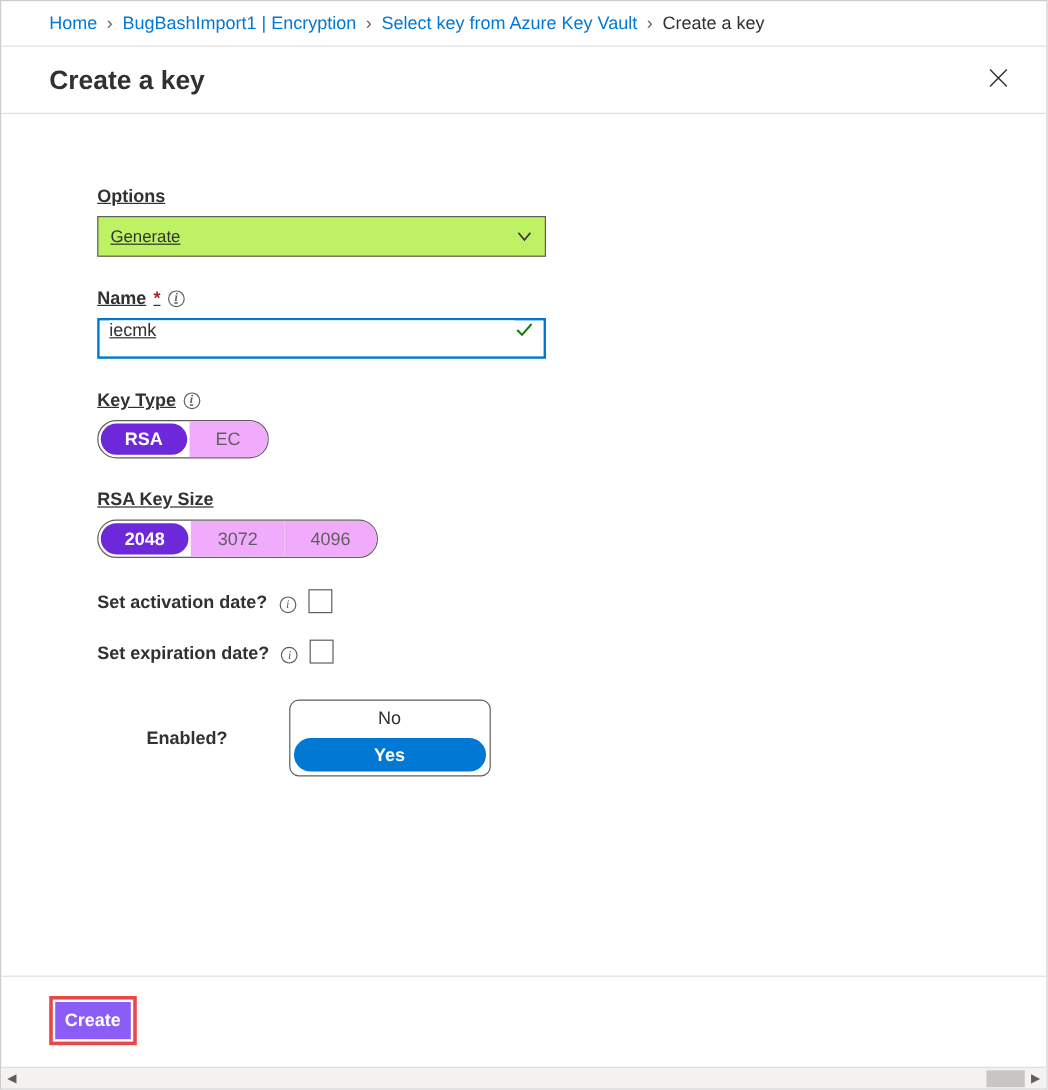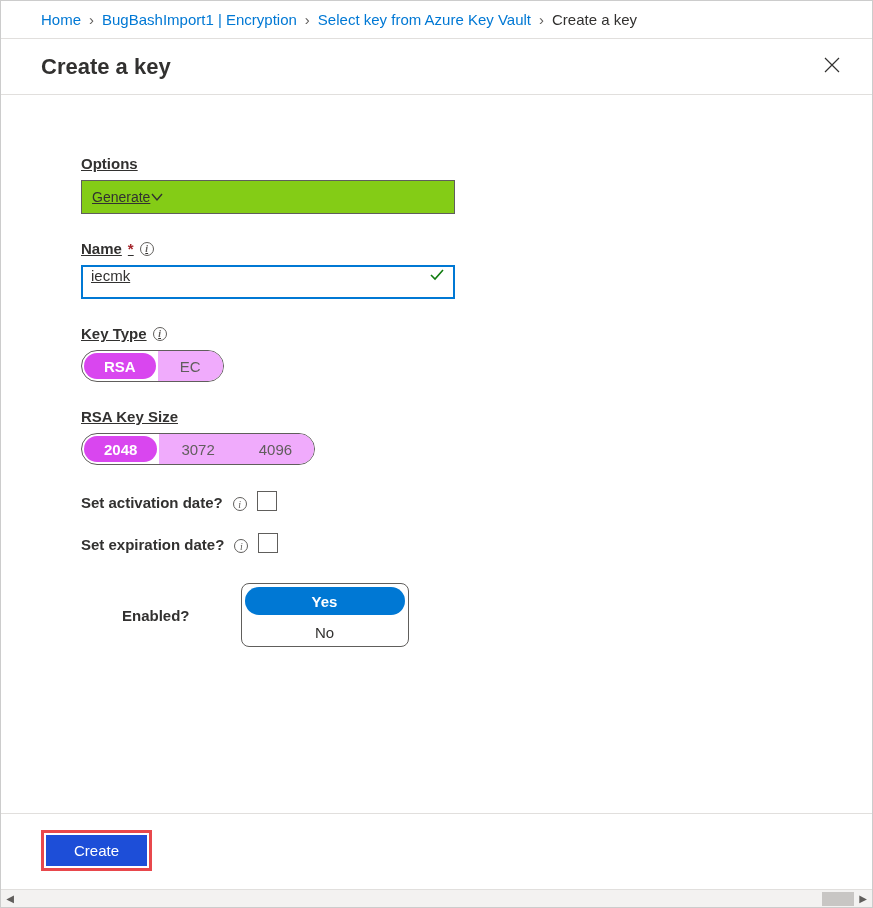--- a/index.html
+++ b/index.html
@@ -70,23 +70,24 @@
       cursor: default;
     }
 
     
     .select {
       width: 374px;
       height: 34px;
       border: 1px solid #605e5c;
       display: flex;
       align-items: center;
+      justify-content: space-between;
       padding: 0 10px;
       cursor: pointer;
-      background: #84cc16;
+      background: #bef264;
     }
 
     
     .text-input-wrap {
       width: 374px;
       height: 34px;
       border: 2px solid #0078d4;
       display: flex;
       align-items: flex-start;
       padding: 0 8px;
@@ -117,21 +118,21 @@
       justify-content: center;
       padding: 0 22px;
       font-size: 15px;
       cursor: pointer;
       color: #605e5c;
       background: #f0abfc;
       border: none;
       font-family: inherit;
     }
     .pill-toggle .opt.active {
-      background: #d946ef;
+      background: #6d28d9;
       color: #fff;
       font-weight: 600;
       border-radius: 18px;
       margin: 2px;
       padding: 0 20px;
     }
 
     
     .checkbox-row {
       display: flex;
@@ -184,26 +185,26 @@
       left: 0; right: 0; bottom: 20px;
       border-top: 1px solid #e1dfdd;
       padding: 16px 40px;
     }
     .create-btn-wrap {
       display: inline-block;
       border: 3px solid #e8484c;
       padding: 2px;
     }
     .create-btn {
-      background: #1d4ed8;
+      background: #8b5cf6;
       color: #fff;
       border: none;
       font-size: 15px;
-      font-weight: 400;
-      padding: 7px 28px;
+      font-weight: 700;
+      padding: 7px 8px;
       cursor: pointer;
       font-family: inherit;
     }
 
     
     .hscroll {
       position: absolute;
       left: 0; right: 0; bottom: 0;
       height: 18px;
       background: #f3f2f1;
@@ -301,22 +302,22 @@
 
   <div class="checkbox-row">
     <span class="lbl">Set expiration date?</span>
     <span class="info-icon">i</span>
     <div class="checkbox"></div>
   </div>
 
   <div class="enabled-row">
     <span class="lbl" style="font-weight:600;font-size:15px;">Enabled?</span>
     <div class="stack-toggle">
+      <div class="row inactive">No</div>
       <div class="row active">Yes</div>
-      <div class="row inactive">No</div>
     </div>
   </div>
 
 </div>
 
 <div class="footer">
   <div class="create-btn-wrap">
     <button class="create-btn">Create</button>
   </div>
 </div>

